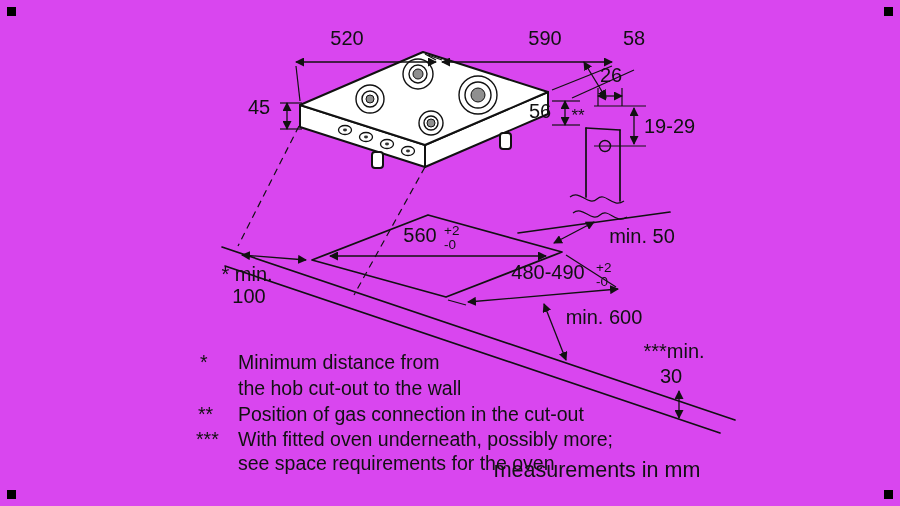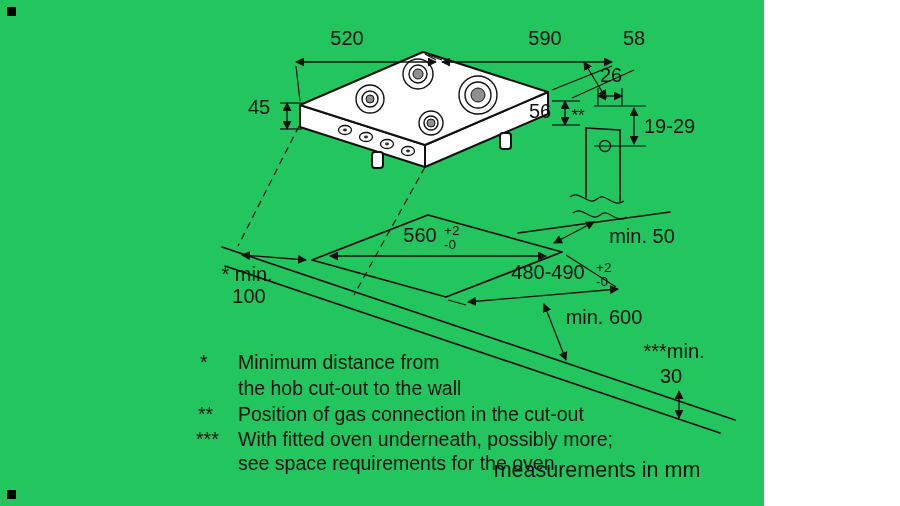--- a/index.html
+++ b/index.html
@@ -1,16 +1,16 @@
 <!DOCTYPE html>
 <html><head>
 <meta charset="utf-8">
 <style>
   html,body{margin:0;padding:0;background:#fff;}
-  .stage{position:relative;width:764px;height:506px;background:#22c55e;overflow:hidden;}
+  .stage{position:relative;width:900px;height:506px;background:#d946ef;overflow:hidden;}
   svg{display:block;}
   text{font-family:"Liberation Sans","DejaVu Sans",sans-serif;fill:#111;}
   .dim{font-size:20px;text-anchor:middle;}
   .dim-start{font-size:20px;text-anchor:start;}
   .dim-sm{font-size:13.5px;text-anchor:start;}
   .marker{font-size:17px;text-anchor:middle;}
   .note{font-size:19.5px;text-anchor:start;}
   .units{font-size:21.5px;text-anchor:middle;}
   .ol{stroke:#111;stroke-width:2;fill:#fff;stroke-linejoin:round;}
   .edge{stroke:#111;stroke-width:1.7;fill:none;stroke-linecap:round;}

